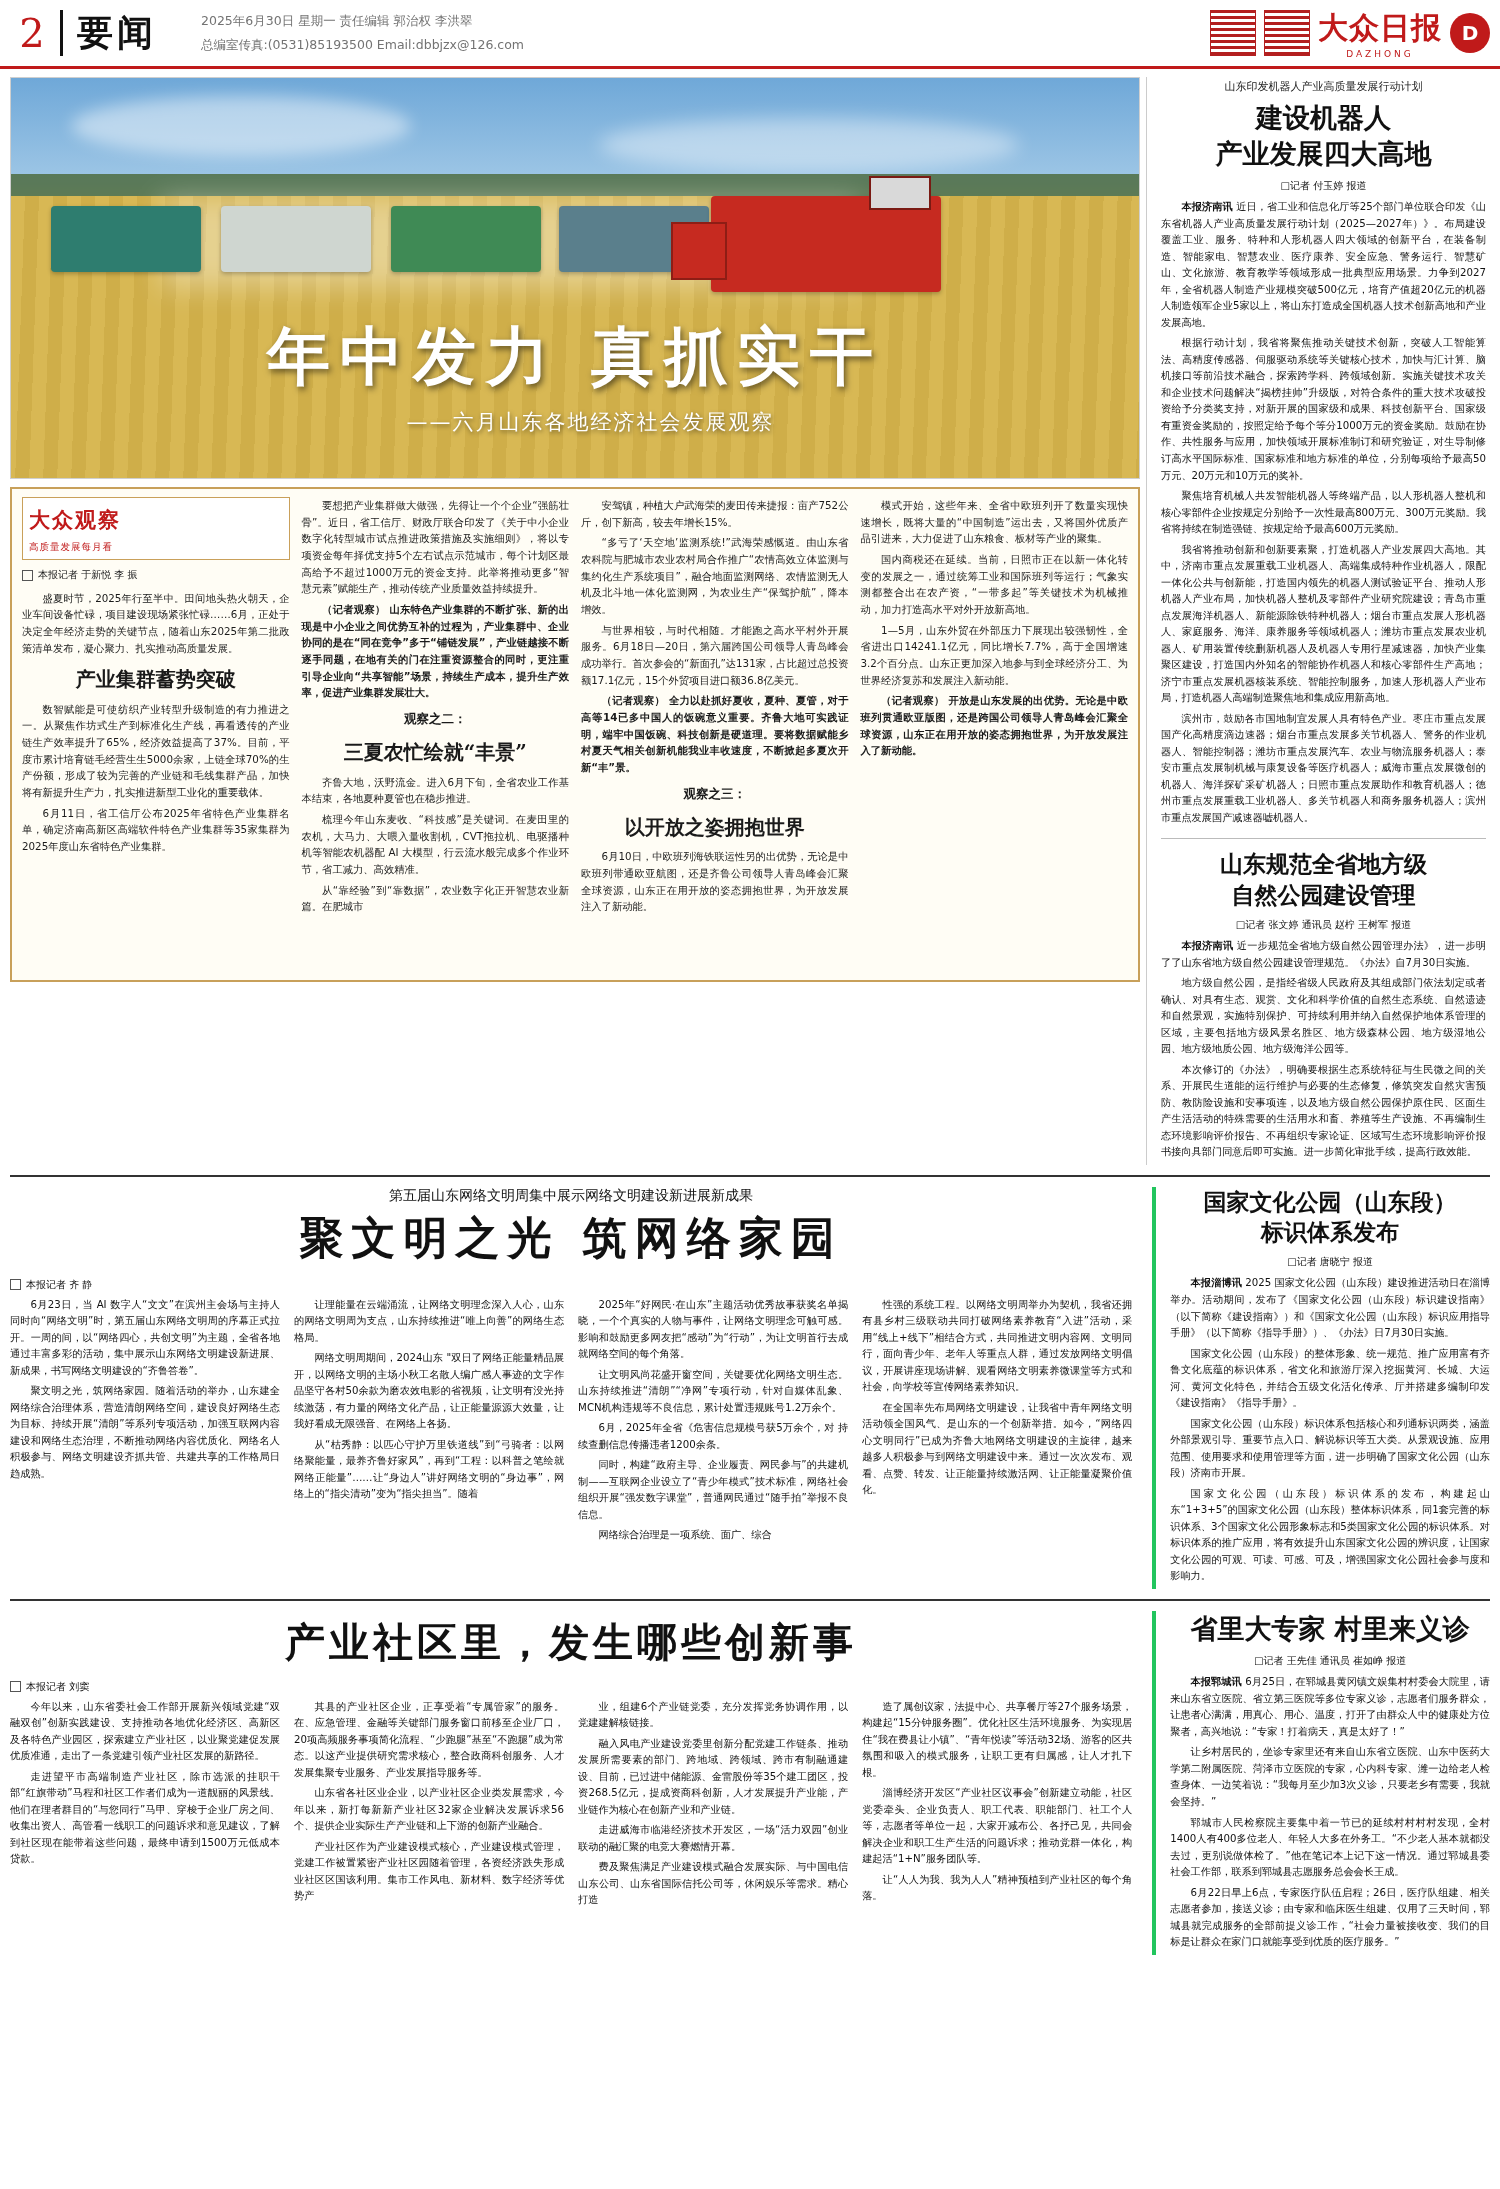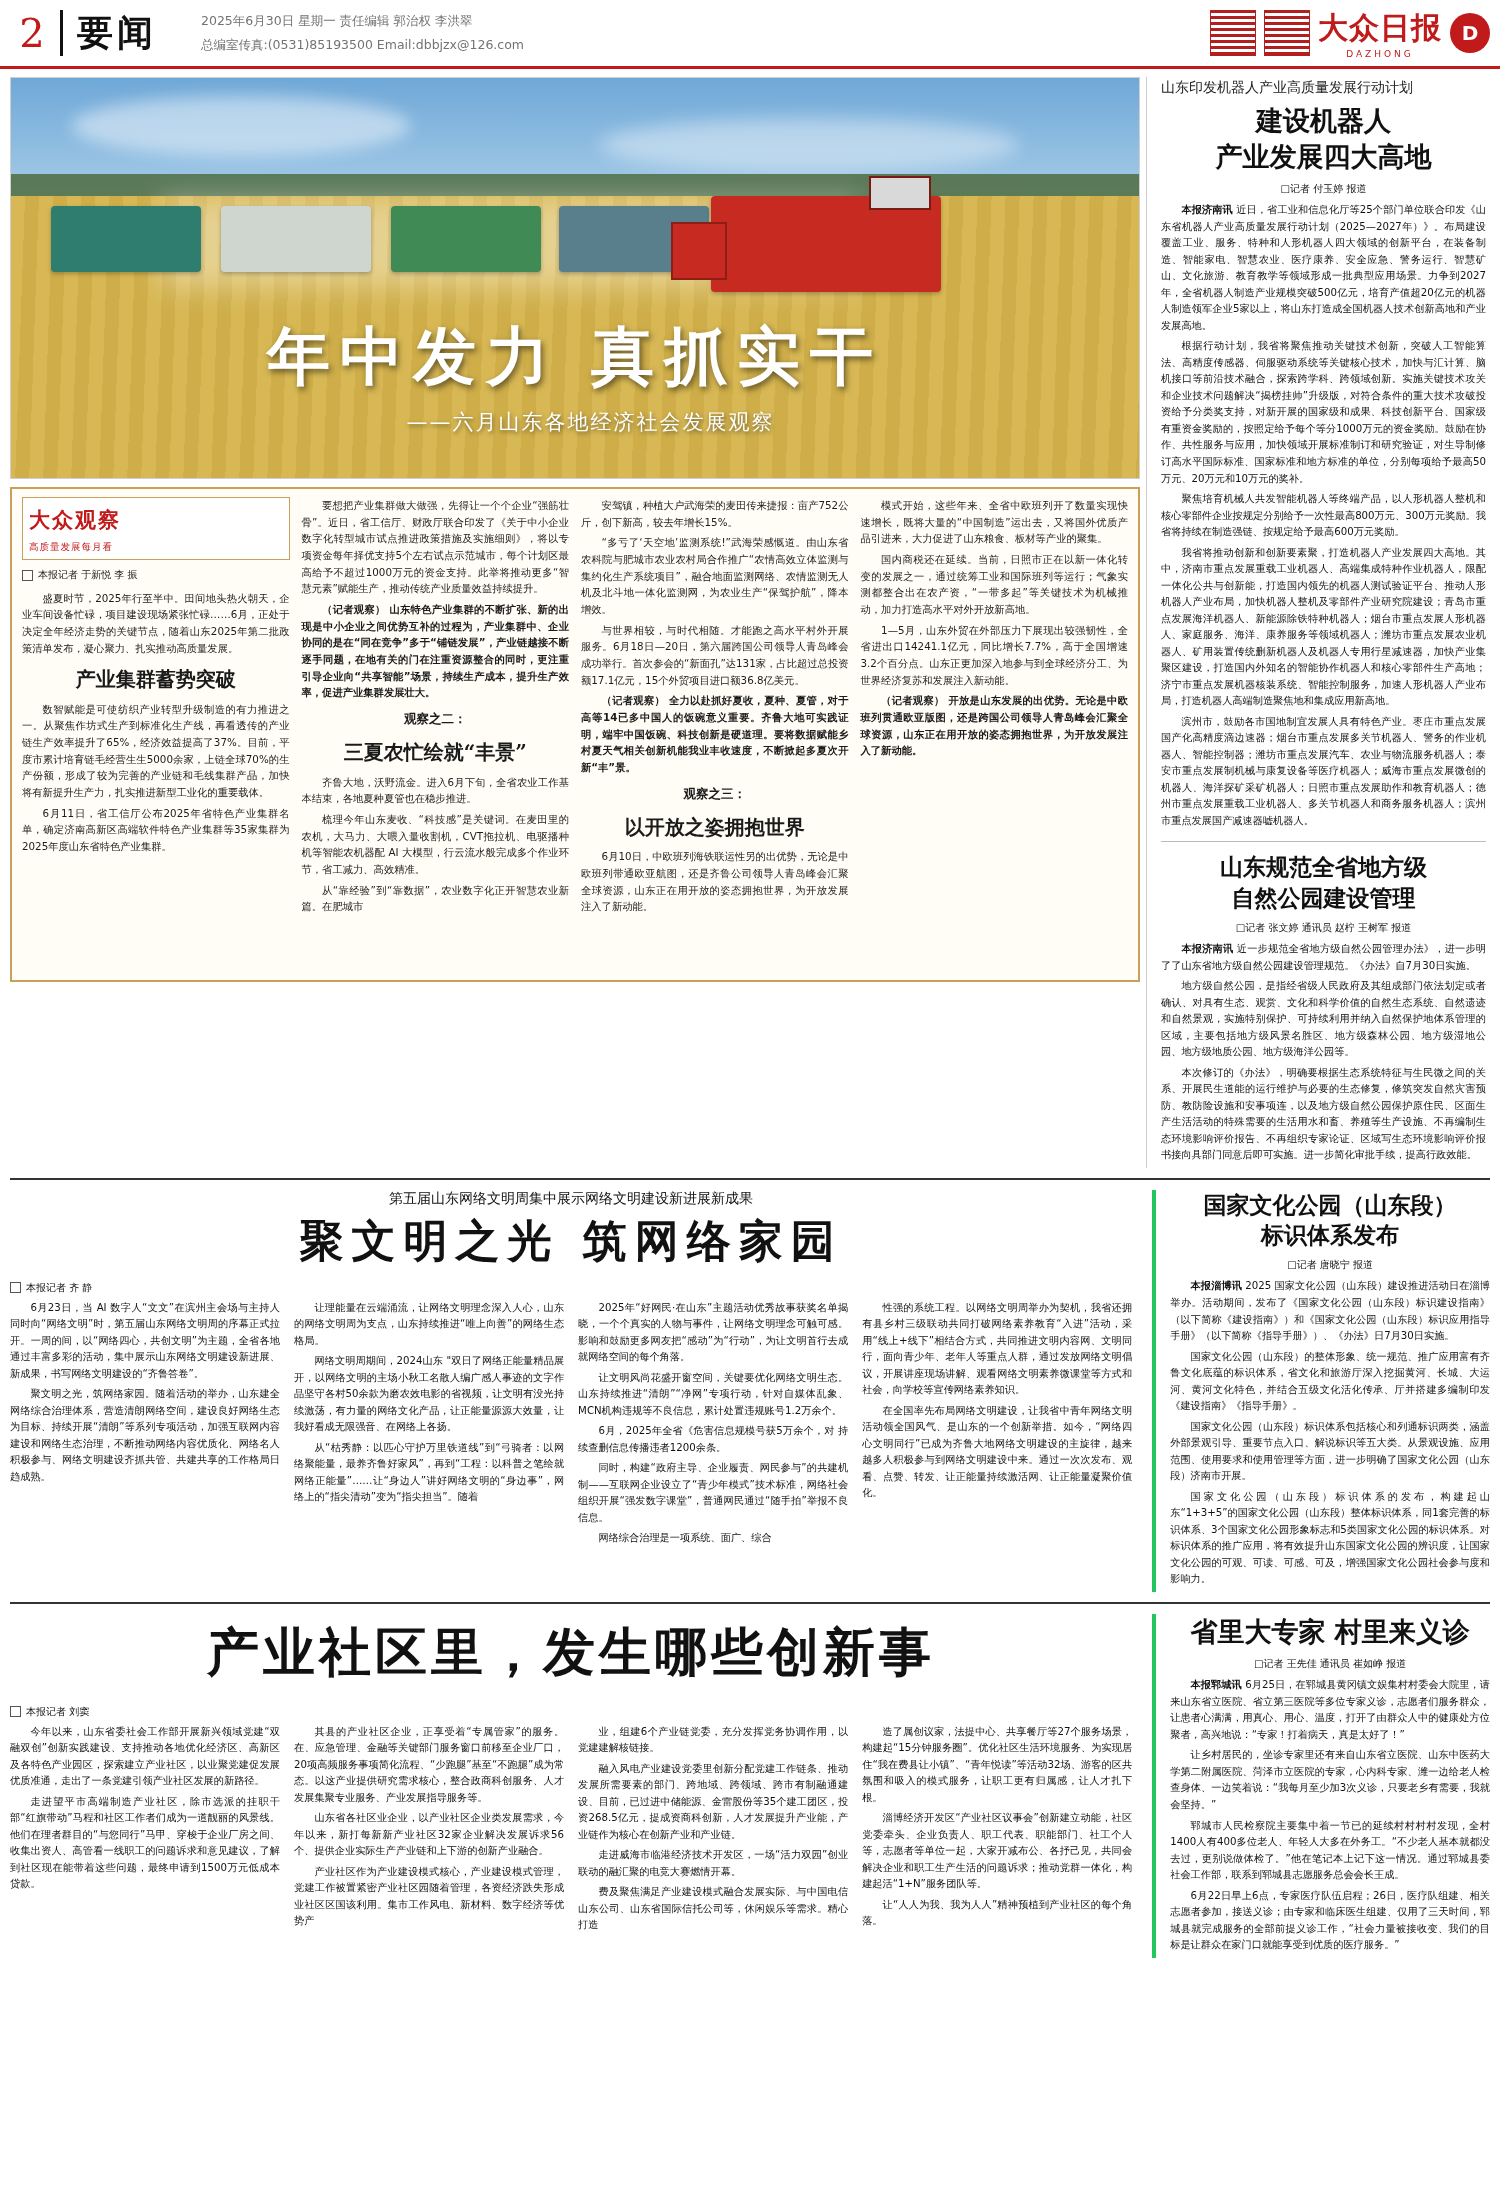--- a/index.html
+++ b/index.html
@@ -63,38 +63,38 @@
   .brand-cn{color:#c01a1a;font-size:21px;font-weight:bold;font-family:"DejaVu Serif","Liberation Serif",serif;letter-spacing:2px;}
   .brand-sub{font-size:9.5px;color:#c01a1a;letter-spacing:1px;margin-top:2px;}
   .byline{font-size:10px;margin:4px 0 6px 0;display:flex;align-items:center;gap:5px;}
   .chk{display:inline-block;width:9px;height:9px;border:1px solid #555;}
   .obs-h{font-size:20px;font-weight:bold;text-align:center;margin:7px 0 5px;font-family:"DejaVu Serif","Liberation Serif",serif;}
   .obs-h-small{font-size:12.5px;text-align:center;margin:8px 0 2px;font-weight:bold;}
   .note{font-weight:bold;}
   p{margin:0 0 4px 0;text-indent:2em;}
 
   
-  .r-kicker{font-size:14px;color:#222;margin:2px 0 6px;}
+  .r-kicker{font-size:11px;text-align:center;color:#222;margin:2px 0 6px;}
   .r-title{font-size:27px;font-weight:bold;text-align:center;line-height:1.32;
            font-family:"DejaVu Serif","Liberation Serif",serif;}
   .r-title.small{font-size:23px;}
   .r-byline{font-size:10px;text-align:center;margin:8px 0 6px;display:flex;gap:5px;justify-content:center;align-items:center;}
   .r-text{font-size:10.2px;line-height:1.62;text-align:justify;}
   .rule{border-top:1px solid #bbb;margin:12px 0 10px;}
 
   
   .sec{border-top:2px solid #333;margin:10px 10px 0 10px;padding-top:10px;}
   .sec-flex{display:flex;}
   .sec-left{width:1130px;}
   .sec-right{width:340px;padding-left:14px;box-sizing:border-box;border-left:4px solid #22c55e;margin-left:20px;}
   .sec-kicker{font-size:14px;text-align:center;margin-bottom:4px;}
   .sec-title{font-size:44px;font-weight:bold;text-align:center;letter-spacing:8px;
              font-family:"DejaVu Serif","Liberation Serif",serif;margin:2px 0 10px;}
-  .sec-title2{font-size:52px;font-weight:bold;text-align:center;letter-spacing:4px;
-             font-family:"DejaVu Serif","Liberation Serif",serif;margin:4px 0 17px;}
+  .sec-title2{font-size:40px;font-weight:bold;text-align:center;letter-spacing:4px;
+             font-family:"DejaVu Serif","Liberation Serif",serif;margin:4px 0 10px;}
   .cols4{display:flex;gap:14px;}
   .c4{width:25%;font-size:10.2px;line-height:1.62;text-align:justify;}
   .mini-by{font-size:10px;margin-bottom:5px;display:flex;gap:5px;align-items:center;}
 </style>
 </head>
 <body>
 
 <div class="page">
 
   <div class="masthead">

